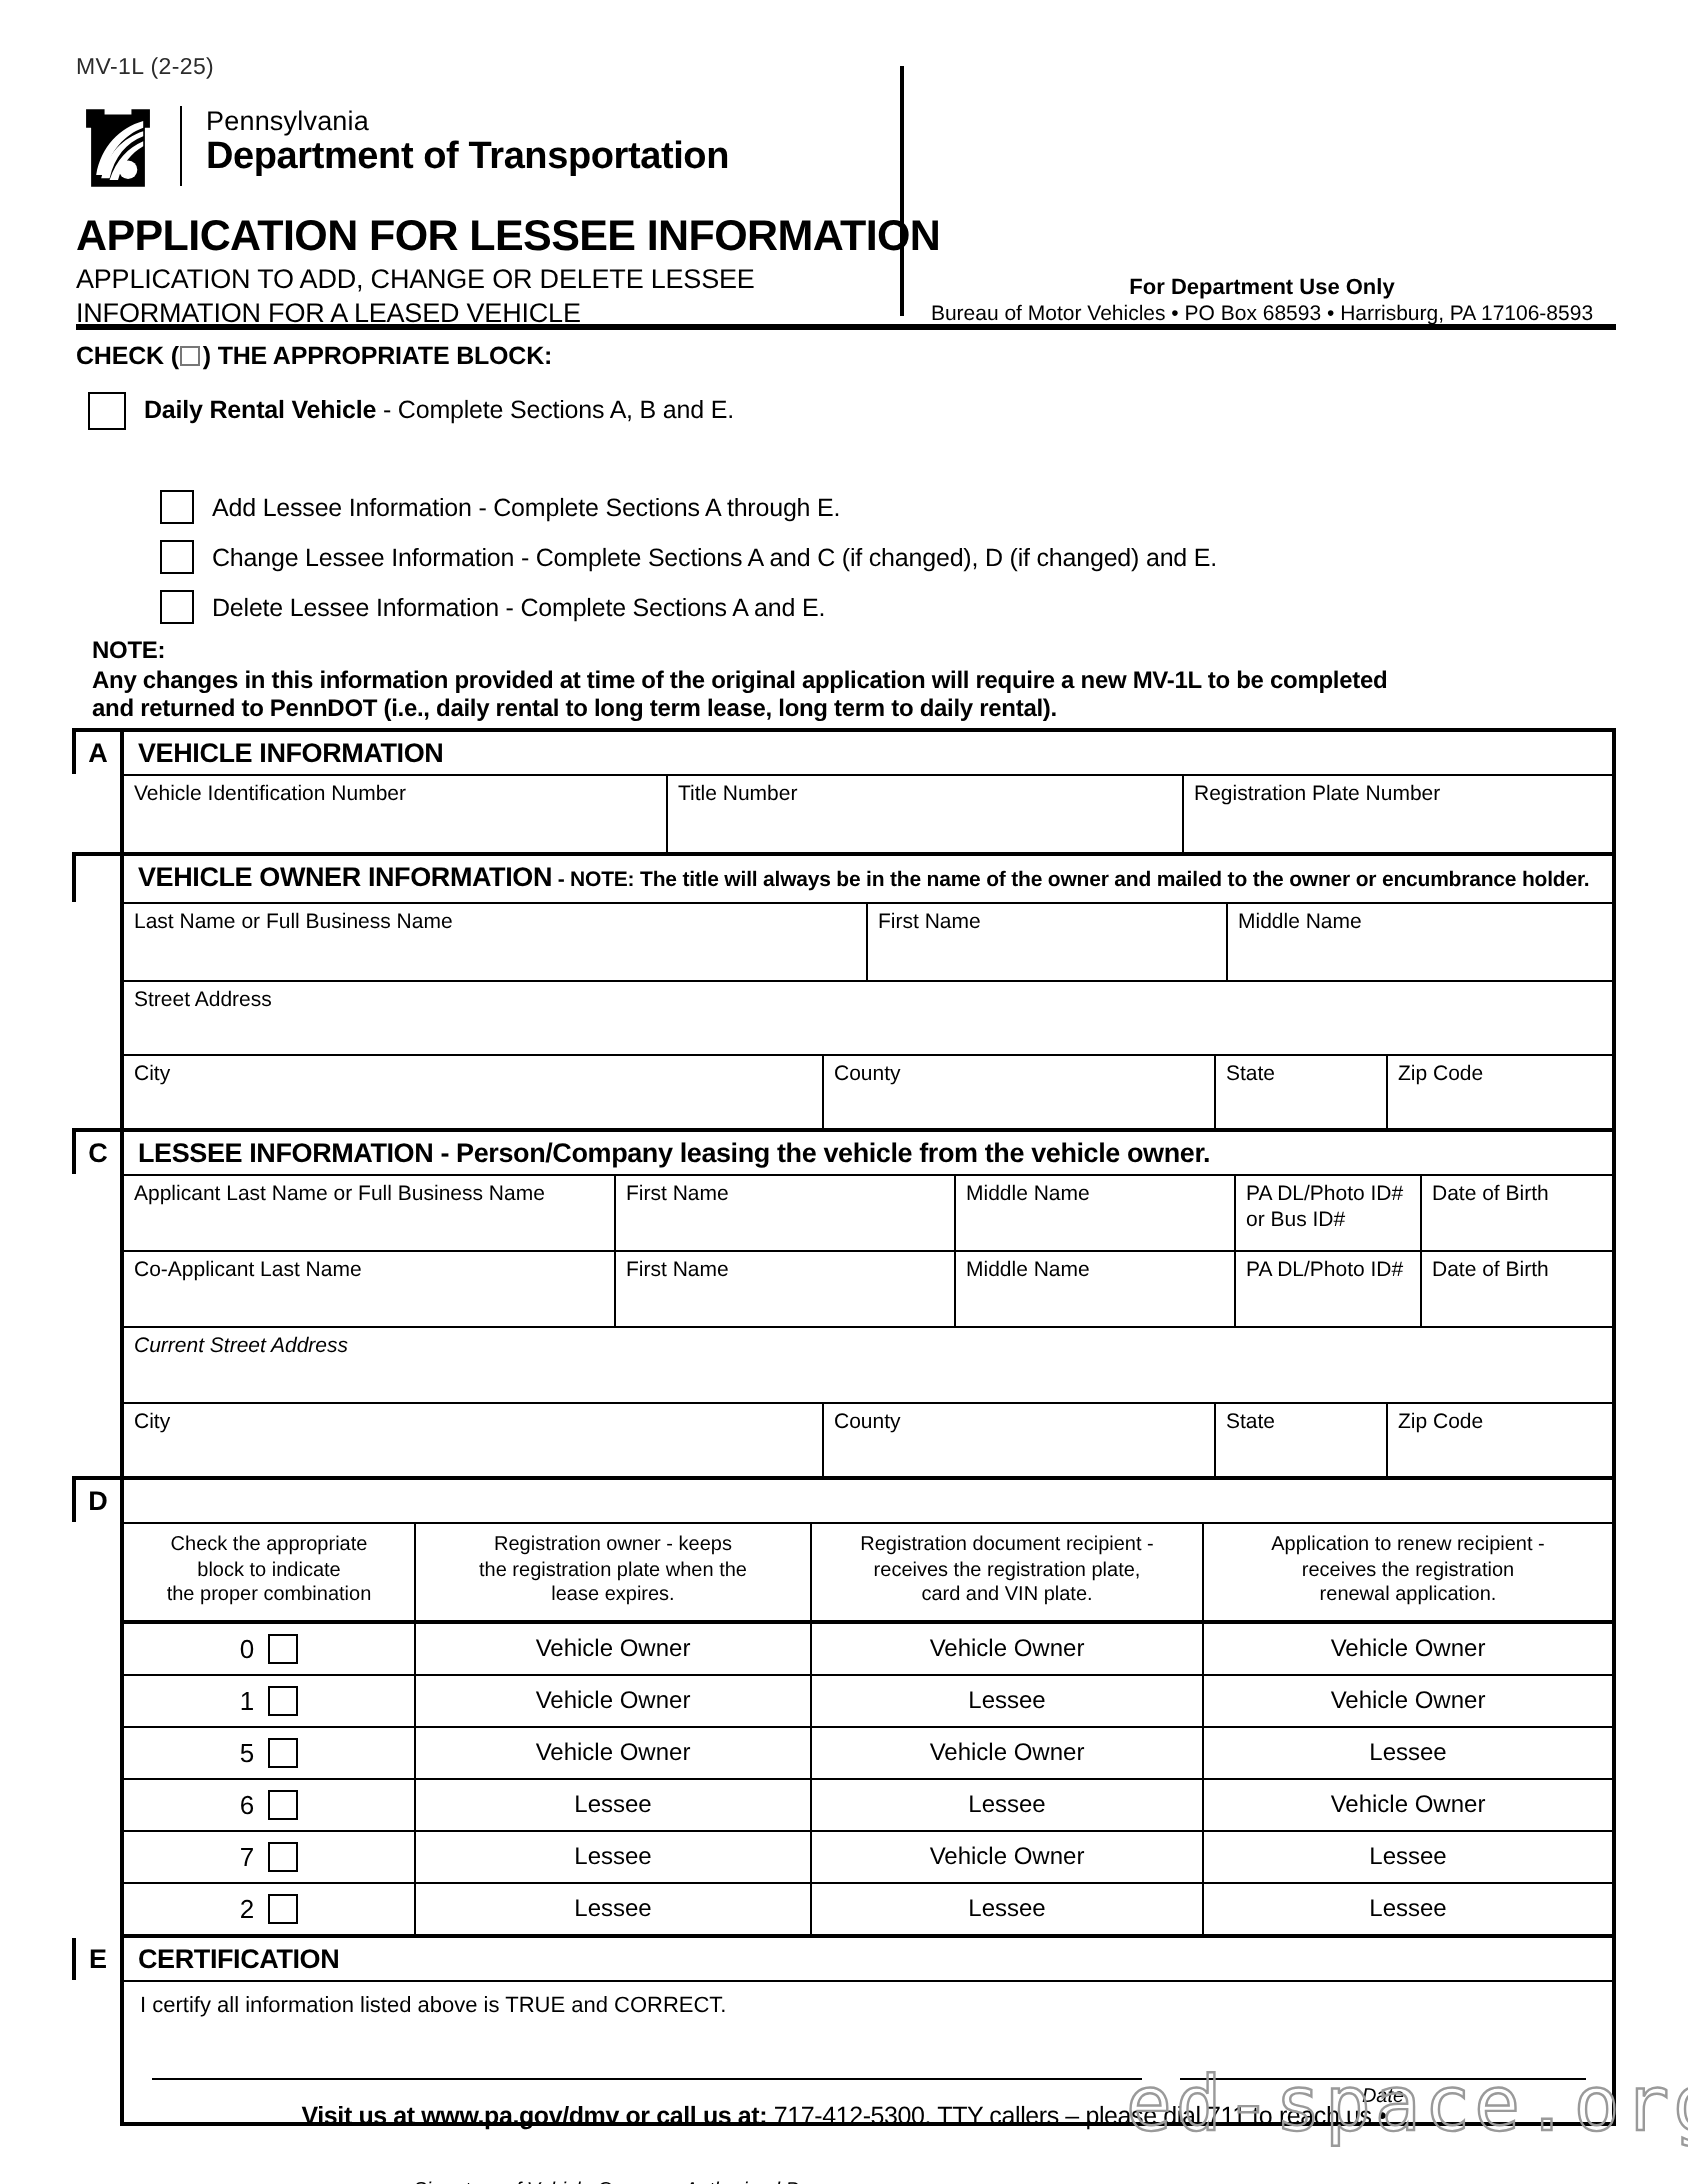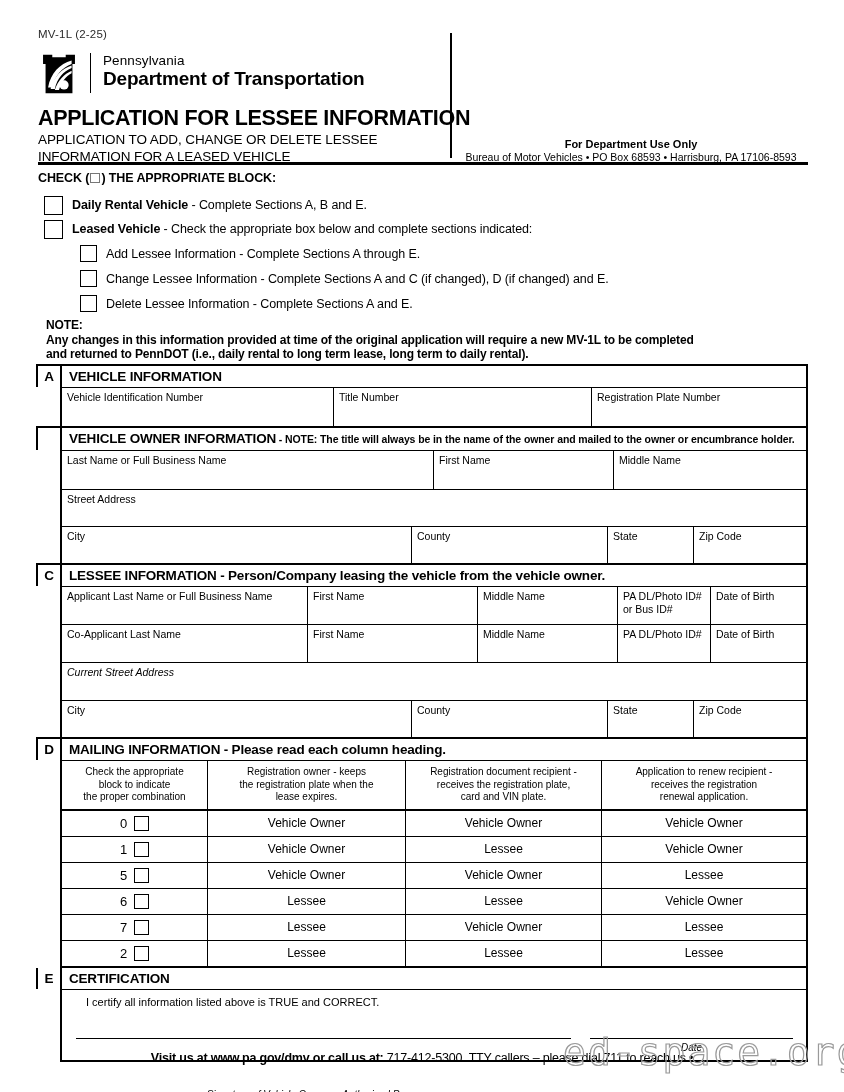--- a/index.html
+++ b/index.html
@@ -267,21 +267,21 @@
     border-left: 2px solid #000;
     border-right: 2px solid #000;
     border-bottom: 2px solid #000;
     border-top: 1.4px solid #000;
     margin-left: 24px;
     height: 70px;
     position: relative;
   }
   .cert-txt {
     position: absolute;
-    left: 24px; top: 6px;
+    left: 8px; top: 6px;
     font-size: 11px;
   }
   .sig-line {
     position: absolute;
     height: 1.6px;
     background: #000;
   }
   .sig-cap {
     position: absolute;
     font-size: 10px;
@@ -351,24 +351,20 @@
 
   <div class="header-rule"></div>
 
   <div class="check-head"><span>CHECK (</span><span class="mini-box"></span><span>) THE APPROPRIATE BLOCK:</span></div>
 
   <div class="cb-row" style="left:44px; top:196px;">
     <span class="cbox big"></span>
     <span class="cb-label"><b>Daily Rental Vehicle</b><span> - Complete Sections A, B and E.</span></span>
   </div>
 
-  <div class="cb-row" style="left:44px; top:220px;">
-    <span class="cbox big"></span>
-    <span class="cb-label"><b>Leased Vehicle</b><span> - Check the appropriate box below and complete sections indicated:</span></span>
-  </div>
 
   <div class="cb-row" style="left:80px; top:270px;">
     <span class="cbox med"></span>
     <span class="cb-label">Change Lessee Information - Complete Sections A and C (if changed), D (if changed) and E.</span>
   </div>
 
   <div class="cb-row" style="left:80px; top:245px;">
     <span class="cbox med"></span>
     <span class="cb-label">Add Lessee Information - Complete Sections A through E.</span>
   </div>
@@ -446,21 +442,20 @@
       <div class="grid-row" style="height:36px; border-bottom:none;">
         <div class="cell" style="width:350px;"><span>City</span></div>
         <div class="cell" style="width:196px;"><span>County</span></div>
         <div class="cell" style="width:86px;"><span>State</span></div>
         <div class="cell" style="width:112px;"><span>Zip Code</span></div>
       </div>
     </div>
 
     <div class="sect" style="border-top:2px solid #000;">
       <div class="sect-letter">D</div>
-      <div class="sect-title">MAILING INFORMATION - Please read each column heading.</div>
     </div>
 
     <div class="mail-head">
       <div class="mh-cell" style="width:146px;">
         <div>Check the appropriate</div>
         <div>block to indicate</div>
         <div>the proper combination</div>
       </div>
       <div class="mh-cell" style="width:198px;">
         <div>Registration owner - keeps</div>

